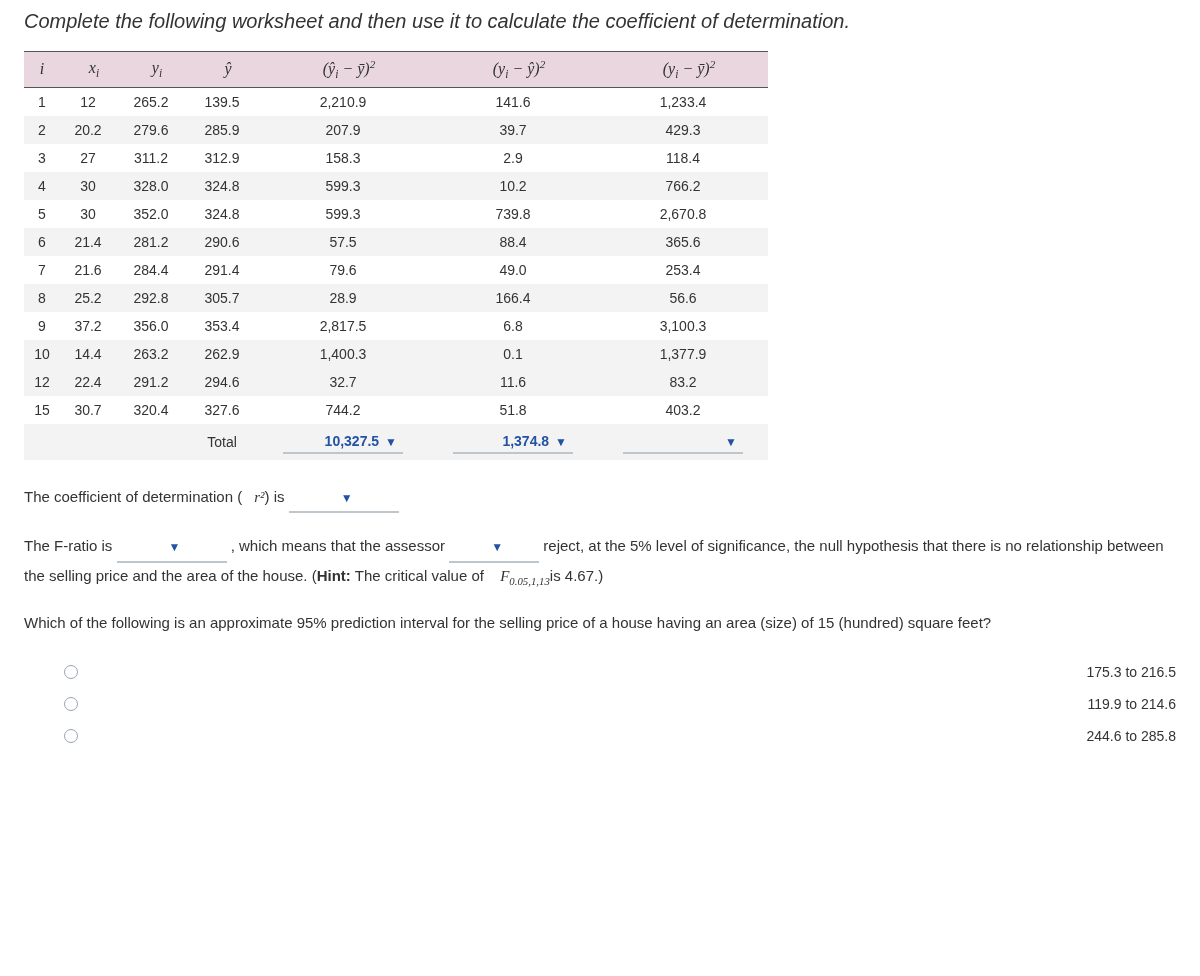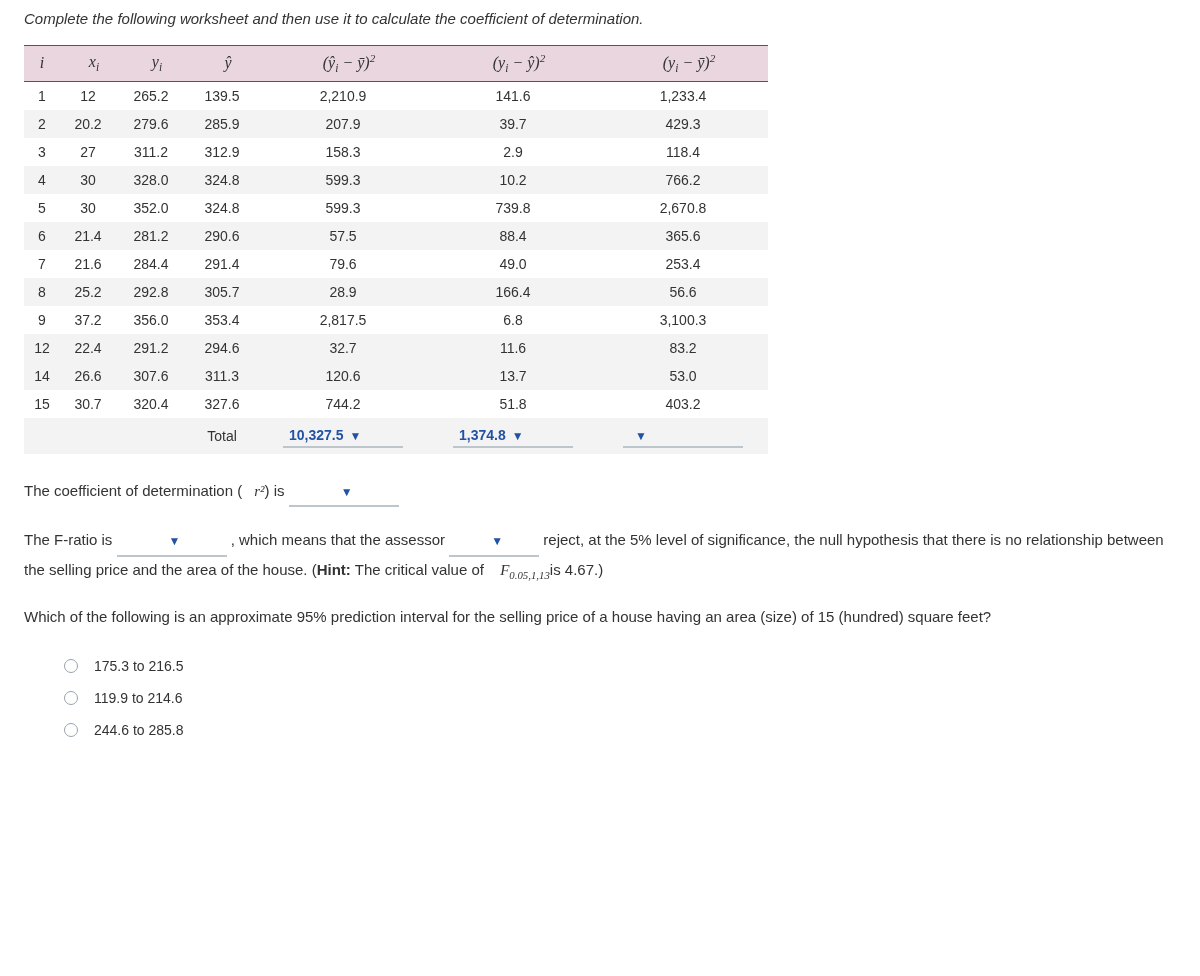--- a/index.html
+++ b/index.html
@@ -7,21 +7,21 @@
     font-family: Verdana, Geneva, sans-serif;
     font-size: 14px;
     color: #333;
     margin: 0;
     padding: 10px 24px;
     background: #fff;
     width: 1200px;
   }
   .instruction {
     font-style: italic;
-    font-size: 15px;
+    font-size: 20px;
     margin-bottom: 18px;
   }
   table.data {
     border-collapse: collapse;
     margin-bottom: 24px;
   }
   table.data td, table.data th {
     padding: 6px 10px;
     text-align: center;
     font-size: 14px;
@@ -45,21 +45,21 @@
   .col-yhat { width: 72px; }
   .col-w { width: 170px; }
   .total-row td { padding-top: 10px; padding-bottom: 10px; }
   .total-label { text-align: right; padding-right: 20px; }
   .total-cell {
     display: inline-block;
     min-width: 120px;
     border-bottom: 2px solid #bcc6cc;
     color: #2252a3;
     font-weight: bold;
-    text-align: left;
+    text-align: right;
     padding: 3px 6px;
   }
   .dd-arrow {
     display: inline-block;
     margin-left: 6px;
     font-size: 12px;
     color: #2252a3;
     vertical-align: middle;
   }
   .para { font-size: 15px; line-height: 1.7; margin-bottom: 20px; }
@@ -67,21 +67,21 @@
     display: inline-block;
     min-width: 110px;
     border-bottom: 2px solid #bcc6cc;
     text-align: center;
     padding: 0 4px 2px;
     vertical-align: baseline;
   }
   .blank-dd .dd-arrow { color: #2252a3; }
   .formula { font-family: "Times New Roman", serif; font-style: italic; margin-left: 12px; }
   .options { margin-top: 10px; }
-  .option-row { display: flex; align-items: center; gap: 16px; padding: 8px 0 8px 40px; }
+  .option-row { display: flex; align-items: center; gap: 16px; padding: 8px 0 8px 40px; justify-content: space-between; }
   .radio {
     width: 14px; height: 14px; border: 1.5px solid #97a4af; border-radius: 50%;
     background: #fff; flex-shrink: 0;
   }
   sup { font-size: 0.7em; }
   sub { font-size: 0.72em; }
 </style>
 </head>
 <body>
 
@@ -175,36 +175,36 @@
       <tr class="odd">
         <td>9</td>
         <td>37.2</td>
         <td>356.0</td>
         <td>353.4</td>
         <td>2,817.5</td>
         <td>6.8</td>
         <td>3,100.3</td>
       </tr>
       <tr class="even">
+        <td>10</td>
+        <td>14.4</td>
+        <td>263.2</td>
+        <td>262.9</td>
+        <td>1,400.3</td>
+        <td>0.1</td>
+        <td>1,377.9</td>
+      </tr>
+      <tr class="even">
         <td>12</td>
         <td>22.4</td>
         <td>291.2</td>
         <td>294.6</td>
         <td>32.7</td>
         <td>11.6</td>
         <td>83.2</td>
-      </tr>
-      <tr class="even">
-        <td>14</td>
-        <td>26.6</td>
-        <td>307.6</td>
-        <td>311.3</td>
-        <td>120.6</td>
-        <td>13.7</td>
-        <td>53.0</td>
       </tr>
       <tr class="odd">
         <td>15</td>
         <td>30.7</td>
         <td>320.4</td>
         <td>327.6</td>
         <td>744.2</td>
         <td>51.8</td>
         <td>403.2</td>
       </tr>

